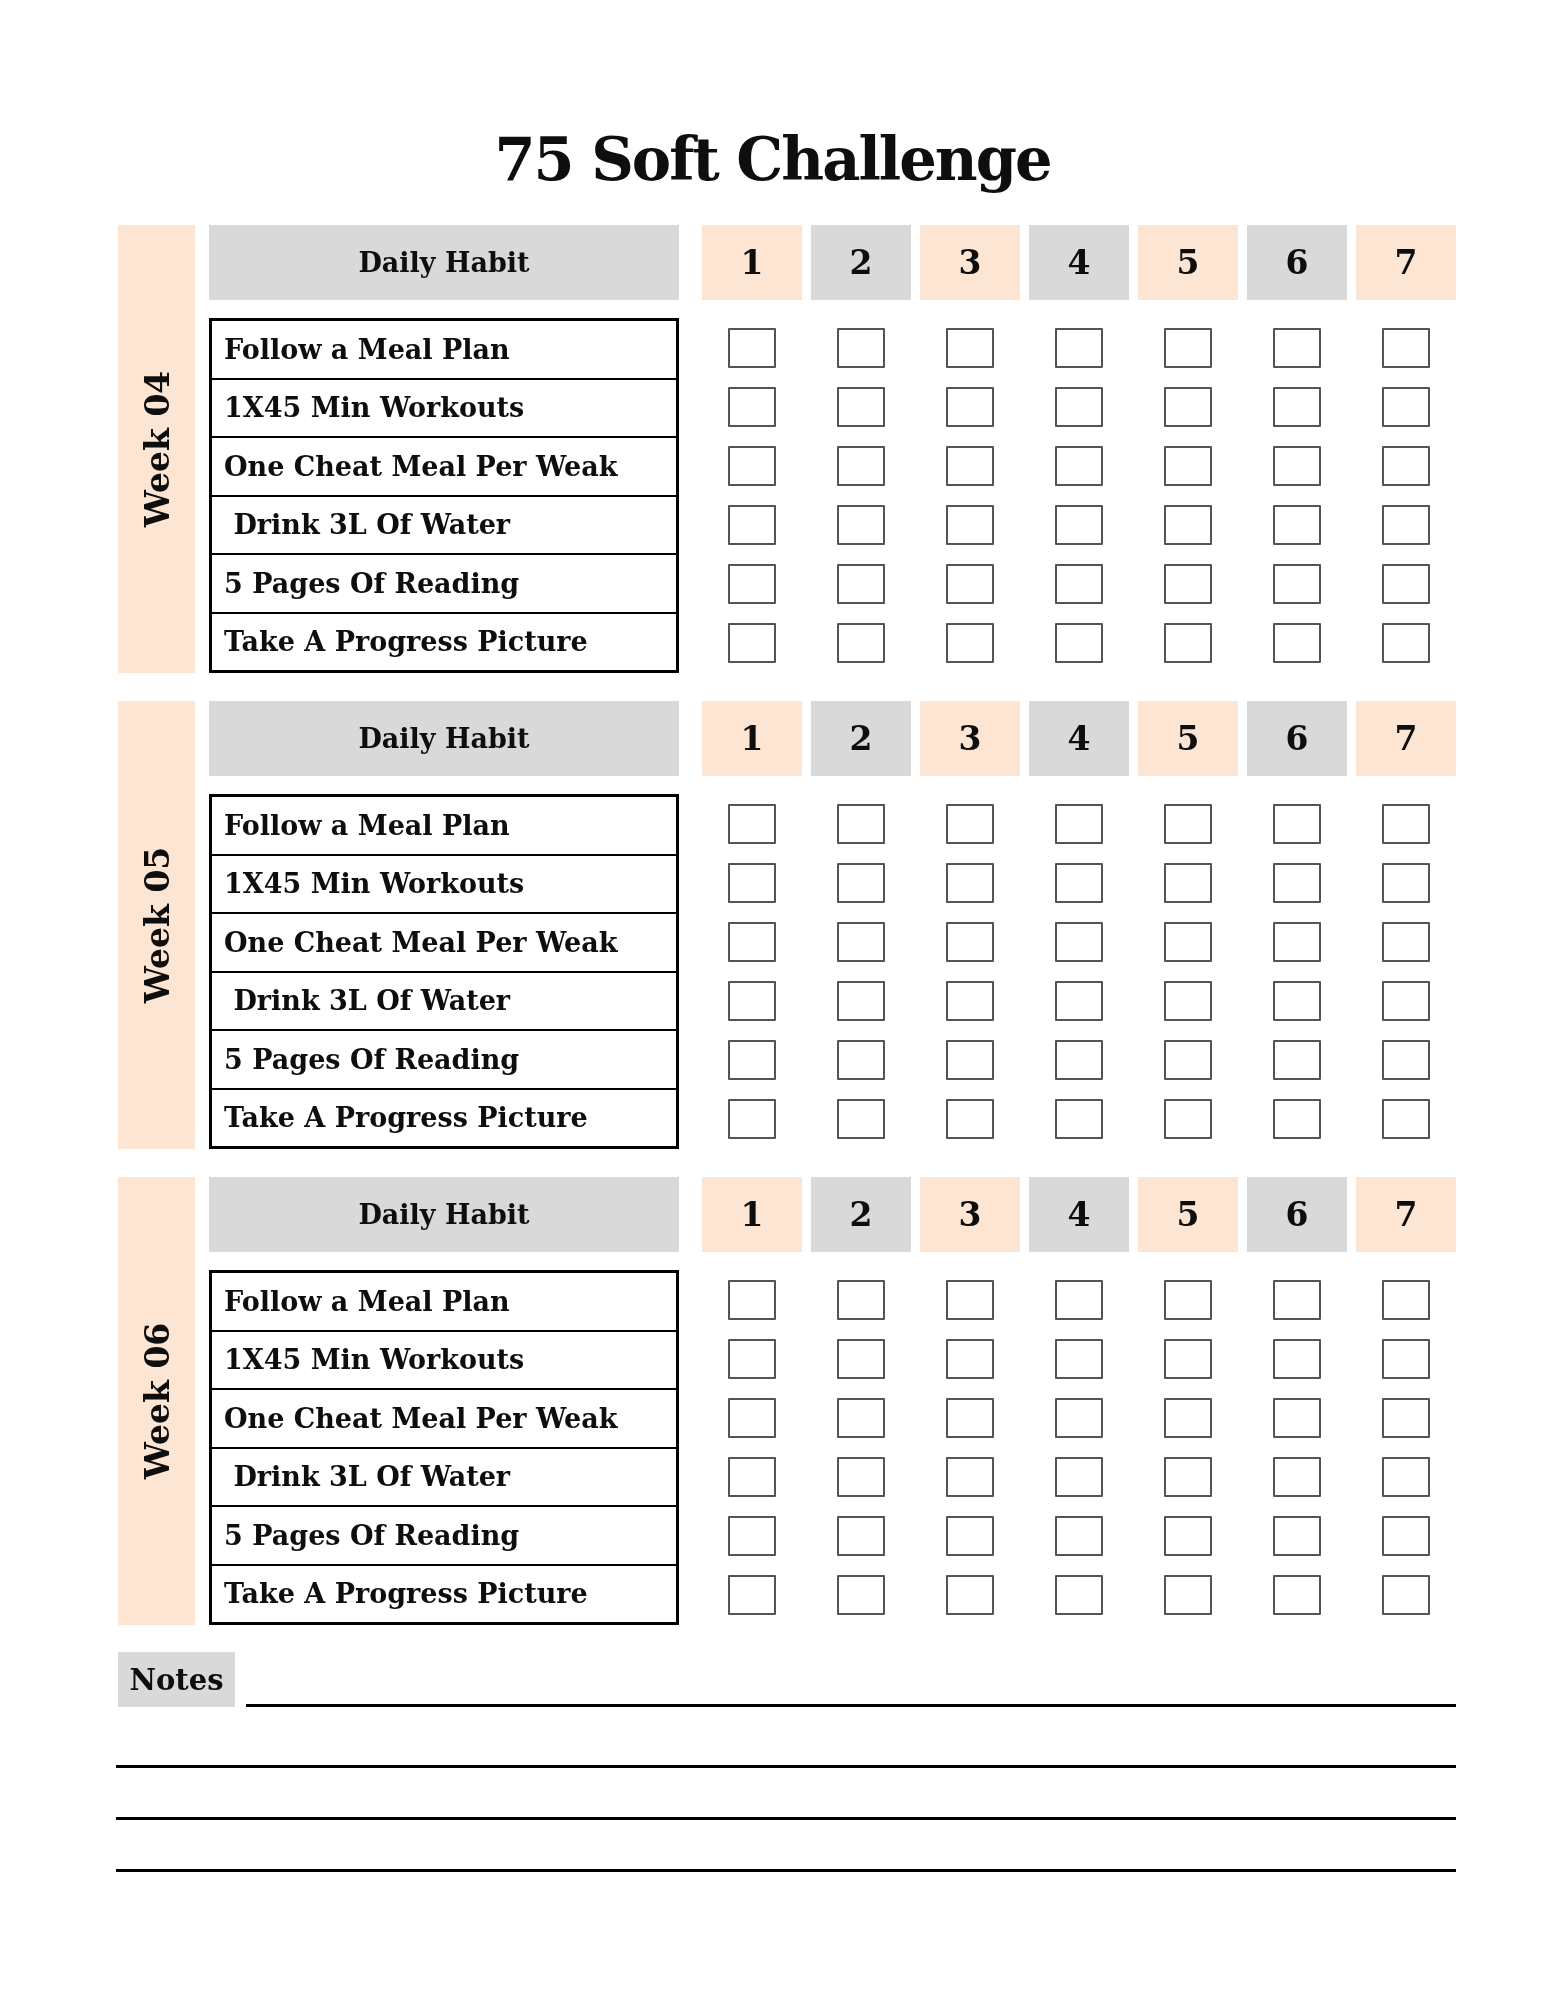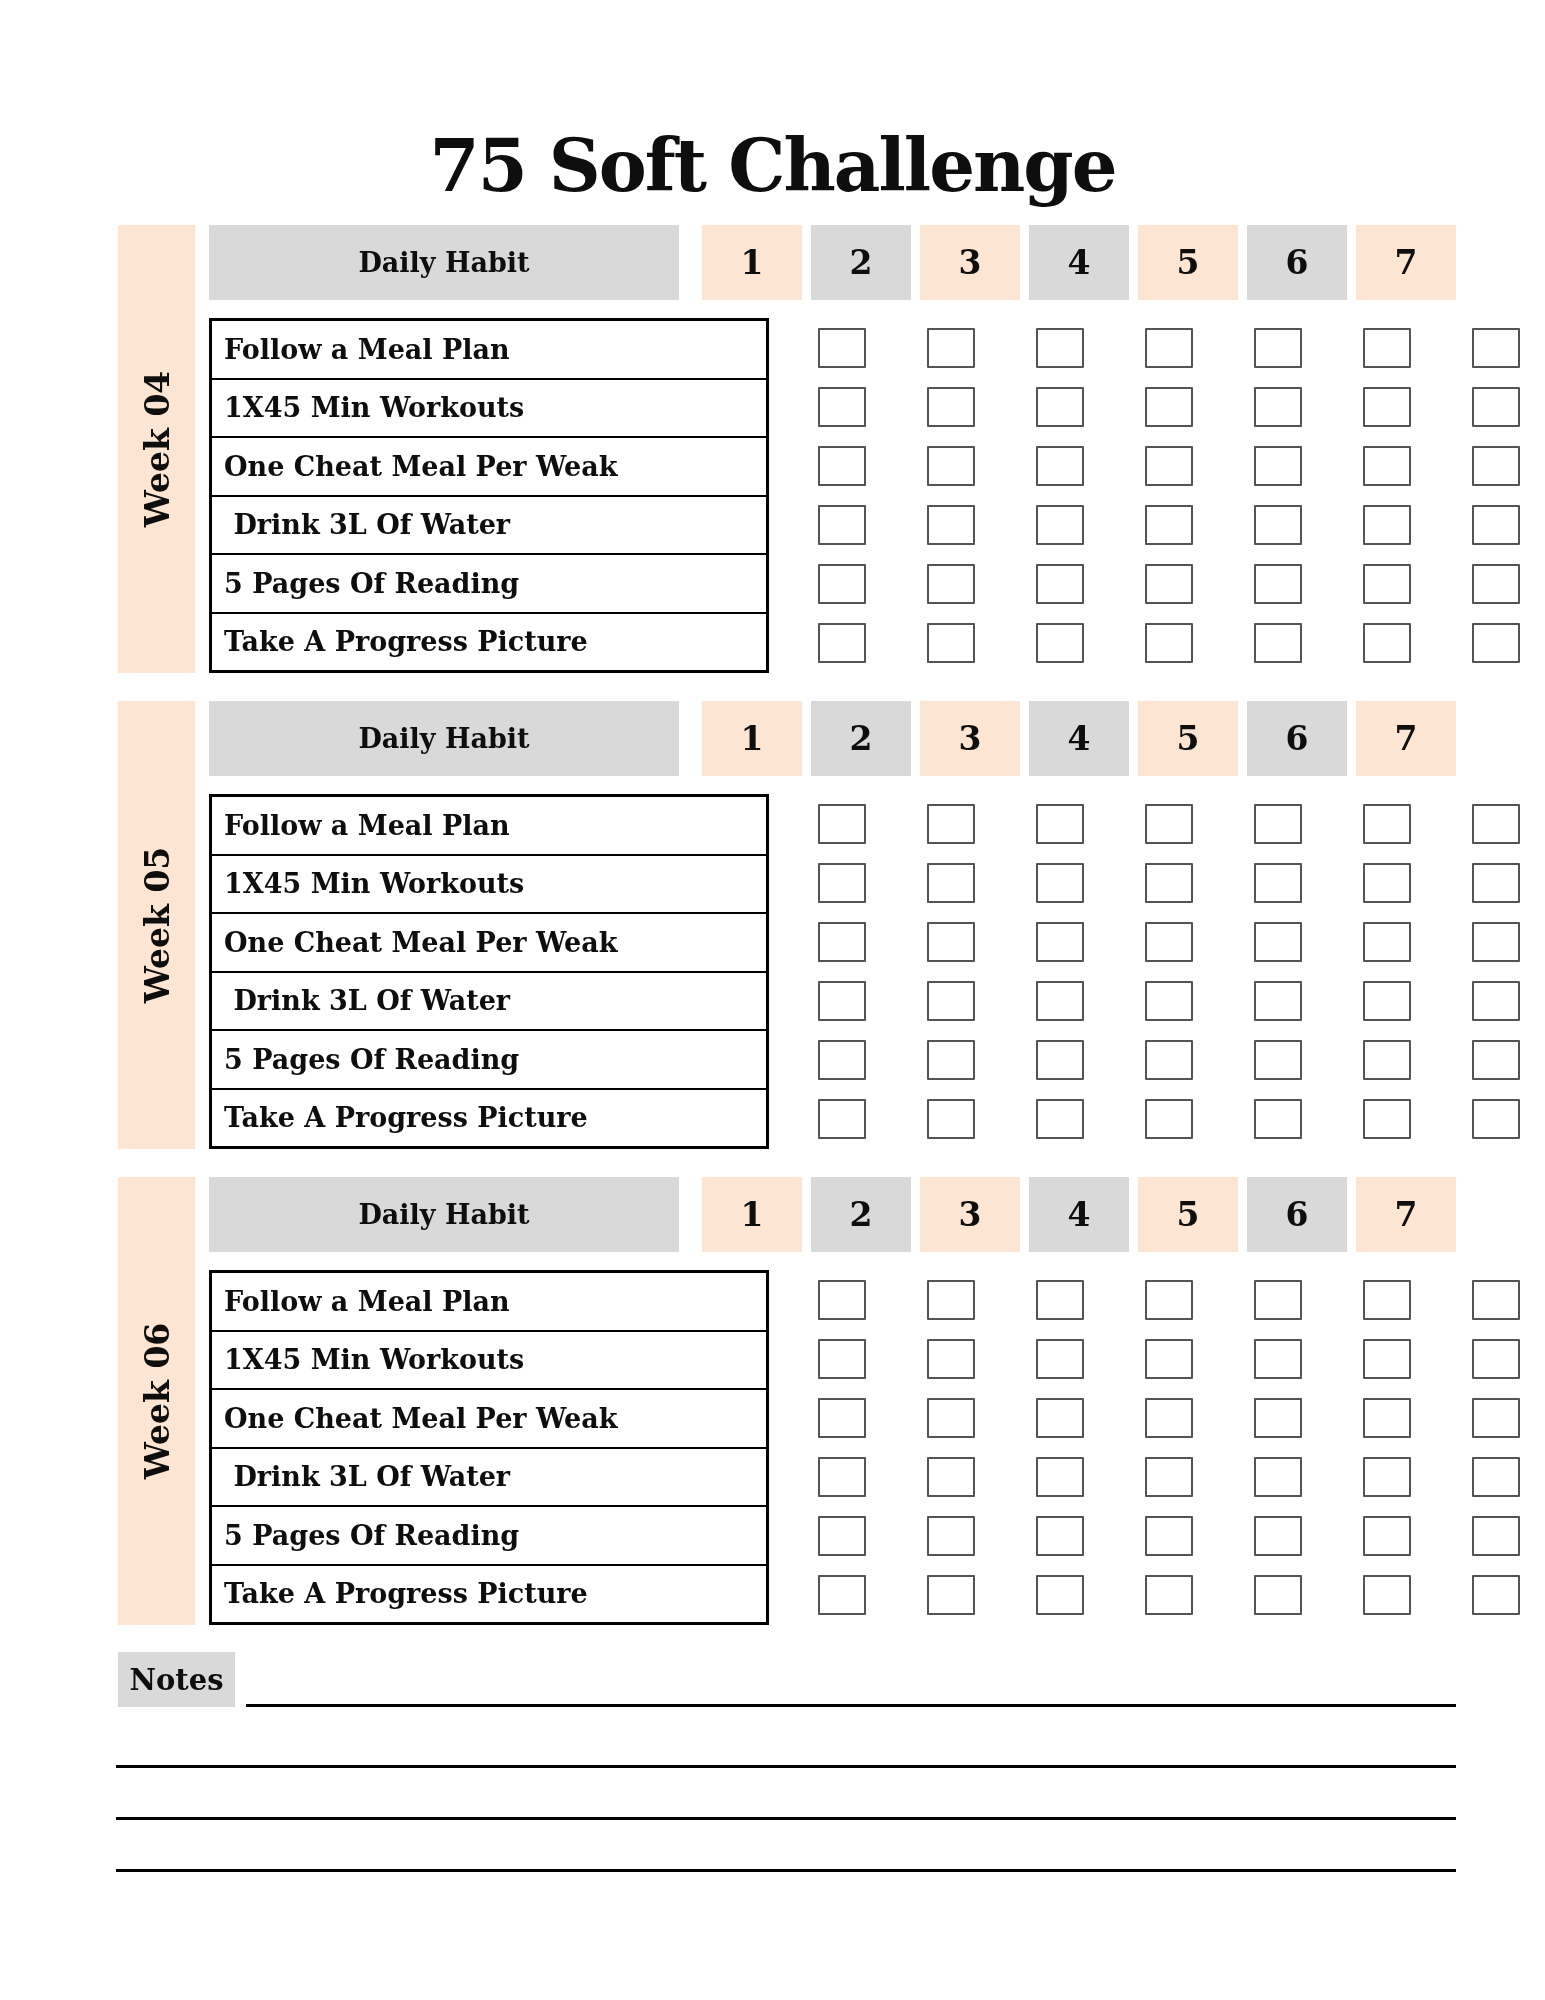--- a/index.html
+++ b/index.html
@@ -3,21 +3,21 @@
 <meta charset="utf-8">
 <style>
   * { margin:0; padding:0; box-sizing:border-box; }
   html,body { background:#ffffff; }
   .page {
     position:relative; width:1545px; height:2000px; background:#ffffff;
     font-family:"DejaVu Serif", serif; color:#0e0e0e; overflow:hidden;
   }
   .page-title {
     padding-top:130px; text-align:center;
-    font-size:72px; font-weight:700; line-height:1; letter-spacing:-2px;
+    font-size:59px; font-weight:700; line-height:1; letter-spacing:-2px;
   }
   .weeks { position:absolute; top:225px; left:118px; width:1338px; }
   .week-section { display:flex; gap:14px; height:448px; margin-bottom:28px; }
   .week-bar { width:77px; flex:none; background:var(--peach); position:relative; }
   .week-label {
     position:absolute; top:50%; left:50%;
     transform:translate(-50%,-50%) rotate(-90deg);
     white-space:nowrap; font-size:33px; font-weight:700;
   }
   .week-content { flex:1; display:flex; flex-direction:column; }
@@ -29,21 +29,21 @@
   }
   .day-headers { display:flex; gap:9px; margin-left:23px; }
   .day-header {
     width:100px; display:flex; align-items:center; justify-content:center;
     font-size:33px; font-weight:700;
   }
   .day-peach { background:var(--peach); }
   .day-gray  { background:var(--gray); }
   .body-row { display:flex; flex:1; min-height:0; }
   .habit-table {
-    width:560px; flex:none; border:3px solid #000000; background:#ffffff;
+    width:470px; flex:none; border:3px solid #000000; background:#ffffff;
     display:flex; flex-direction:column;
   }
   .habit-row {
     flex:1; border-bottom:2px solid #000000;
     display:flex; align-items:center; padding-left:12px;
     font-size:27px; font-weight:700; white-space:pre;
   }
   .habit-row:last-child { border-bottom:none; }
   .check-grid { flex:1; margin-left:23px; display:flex; flex-direction:column; }
   .check-row { flex:1; display:flex; gap:9px; align-items:center; }

